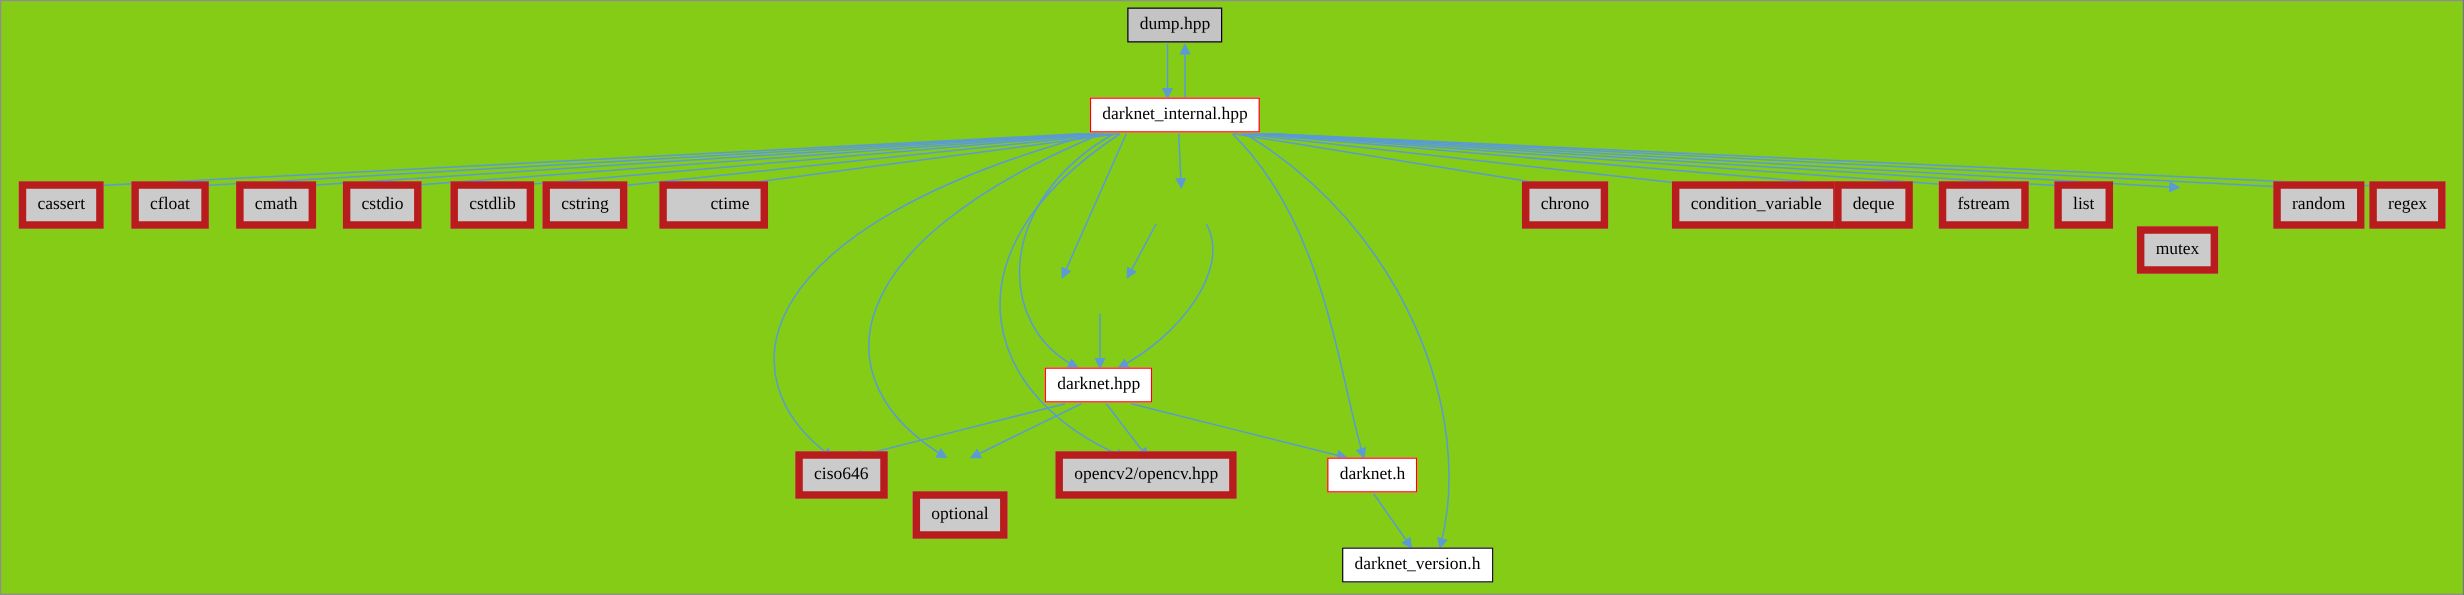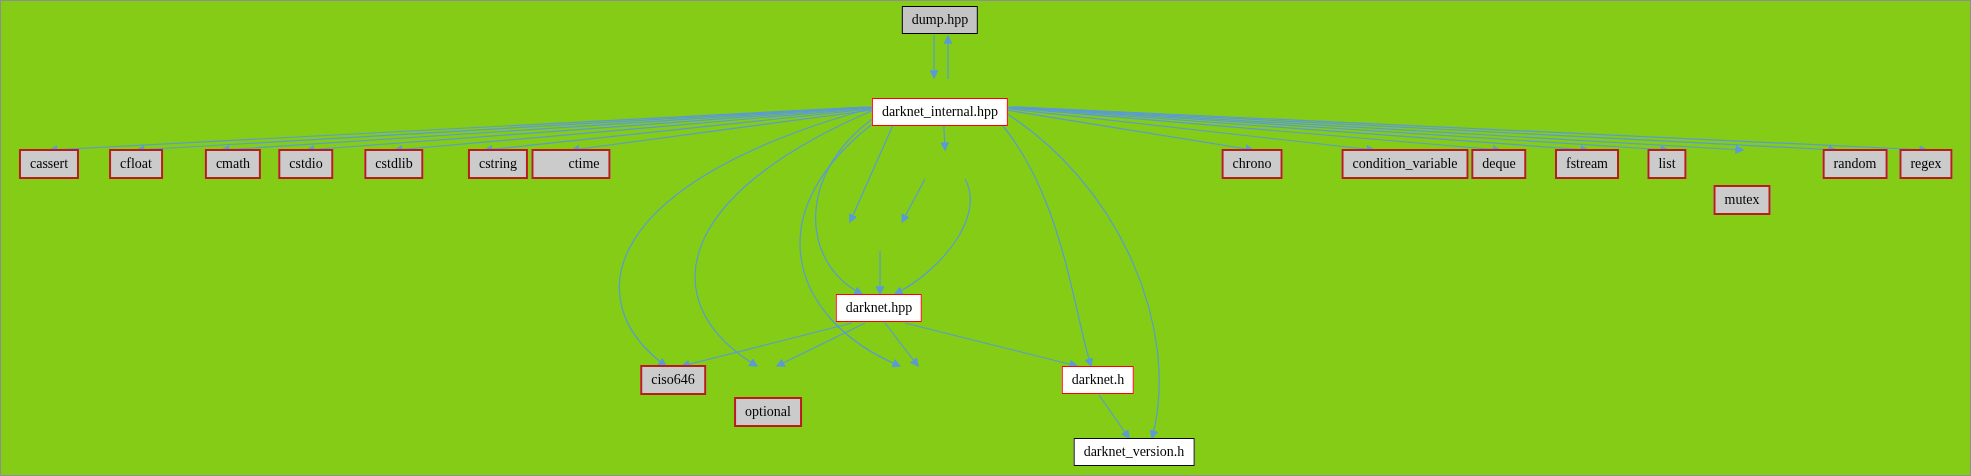--- a/index.html
+++ b/index.html
@@ -9,21 +9,21 @@
     font-family:Liberation Serif, serif;
     border:1px solid #8f8f8f;
   }
   #edges{position:absolute;left:0;top:0;}
   #nodes{position:absolute;left:0;top:0;width:100%;height:100%;}
   .node{
     position:absolute;transform:translate(-50%,-50%);
     white-space:nowrap;font-size:14px;line-height:1;
     padding:6px 9px;color:#000;
   }
-  .node.leaf{background:#cbcbcb;border:2px solid #b91c1c;}
+  .node.leaf{background:#cbcbcb;border:6px solid #b91c1c;}
   .node.root{background:#c4c4c4;border:1px solid #000;}
   .node.doc{background:#ffffff;border:1px solid #0b0b0b;}
   .node.red{background:#ffffff;border:1px solid #ff0000;cursor:pointer;}
   .node.doc{cursor:pointer;}
 </style>
 </head>
 <body>
 
 <div id="canvas">
   <svg id="edges" width="1971" height="476" xmlns="http://www.w3.org/2000/svg">
@@ -61,35 +61,36 @@
       <path d="M964,178 C985,215 940,270 894,293" fill="none" stroke="#5a9bd4" stroke-width="1.2" marker-end="url(#arw)"></path>
       <path d="M879,250 C879,264.3333333333333 879,278.6666666666667 879,293" fill="none" stroke="#5a9bd4" stroke-width="1.2" marker-end="url(#arw)"></path>
       <path d="M851,322 C794.3333333333334,336.3333333333333 737.6666666666666,350.6666666666667 681,365" fill="none" stroke="#5a9bd4" stroke-width="1.2" marker-end="url(#arw)"></path>
       <path d="M864,322 C834.6666666666666,336.3333333333333 805.3333333333334,350.6666666666667 776,365" fill="none" stroke="#5a9bd4" stroke-width="1.2" marker-end="url(#arw)"></path>
       <path d="M884,322 C895,336.3333333333333 906,350.6666666666667 917,365" fill="none" stroke="#5a9bd4" stroke-width="1.2" marker-end="url(#arw)"></path>
       <path d="M904,322 C961.3333333333334,336.3333333333333 1018.6666666666666,350.6666666666667 1076,365" fill="none" stroke="#5a9bd4" stroke-width="1.2" marker-end="url(#arw)"></path>
       <path d="M1098,394 C1108,408.3333333333333 1118,422.6666666666667 1128,437" fill="none" stroke="#5a9bd4" stroke-width="1.2" marker-end="url(#arw)"></path>
     </svg>
   <div id="nodes">
       <div class="node root" style="left: 939px; top: 19px;">dump.hpp</div>
-      <div class="node red" style="left: 939px; top: 91px; margin-top: 20px;">darknet_internal.hpp</div>
+      <div class="node red" style="left: 939px; top: 91px;">darknet_internal.hpp</div>
       <div class="node leaf" style="left: 48px; top: 163px;">cassert</div>
       <div class="node leaf" style="left: 135px; top: 163px;">cfloat</div>
-      <div class="node leaf" style="left: 232px; top: 163px;">cmath</div>
+      <div class="node leaf" style="left: 220px; top: 163px;">cmath</div>
       <div class="node leaf" style="left: 305px; top: 163px;">cstdio</div>
       <div class="node leaf" style="left: 393px; top: 163px;">cstdlib</div>
-      <div class="node leaf" style="left: 497px; top: 163px;">cstring</div>
+      <div class="node leaf" style="left: 467px; top: 163px;">cstring</div>
       <div class="node leaf" style="left: 570px; top: 163px; padding-left: 35px;">ctime</div>
       <div class="node leaf" style="left: 1251px; top: 163px;">chrono</div>
       <div class="node leaf" style="left: 1404px; top: 163px;">condition_variable</div>
       <div class="node leaf" style="left: 1498px; top: 163px;">deque</div>
       <div class="node leaf" style="left: 1586px; top: 163px;">fstream</div>
       <div class="node leaf" style="left: 1666px; top: 163px;">list</div>
       <div class="node leaf" style="left: 1741px; top: 163px; margin-top: 36px;">mutex</div>
       <div class="node leaf" style="left: 1834px; top: 163px; margin-left: 20px;">random</div>
       <div class="node leaf" style="left: 1925px; top: 163px;">regex</div>
       <div class="node red" style="left: 878px; top: 307px;">darknet.hpp</div>
       <div class="node leaf" style="left: 672px; top: 379px;">ciso646</div>
       <div class="node leaf" style="left: 767px; top: 379px; margin-top: 32px;">optional</div>
+      <div class="node leaf" style="left: 916px; top: 379px;">opencv2/opencv.hpp</div>
       <div class="node red" style="left: 1097px; top: 379px;">darknet.h</div>
       <div class="node doc" style="left: 1133px; top: 451px;">darknet_version.h</div>
     </div>
 </div>
 
 </body></html>

